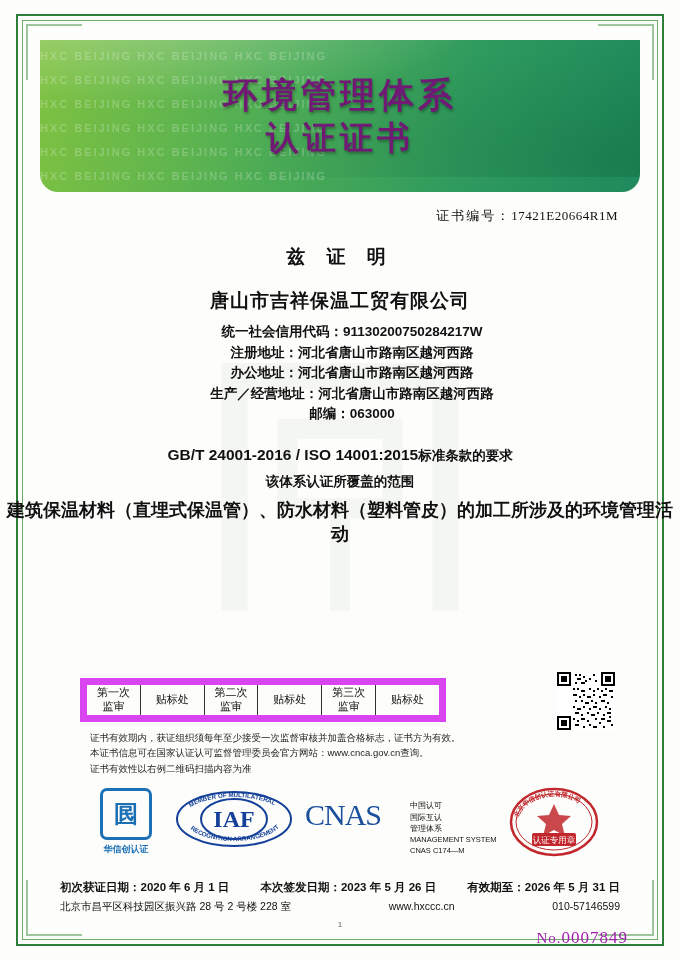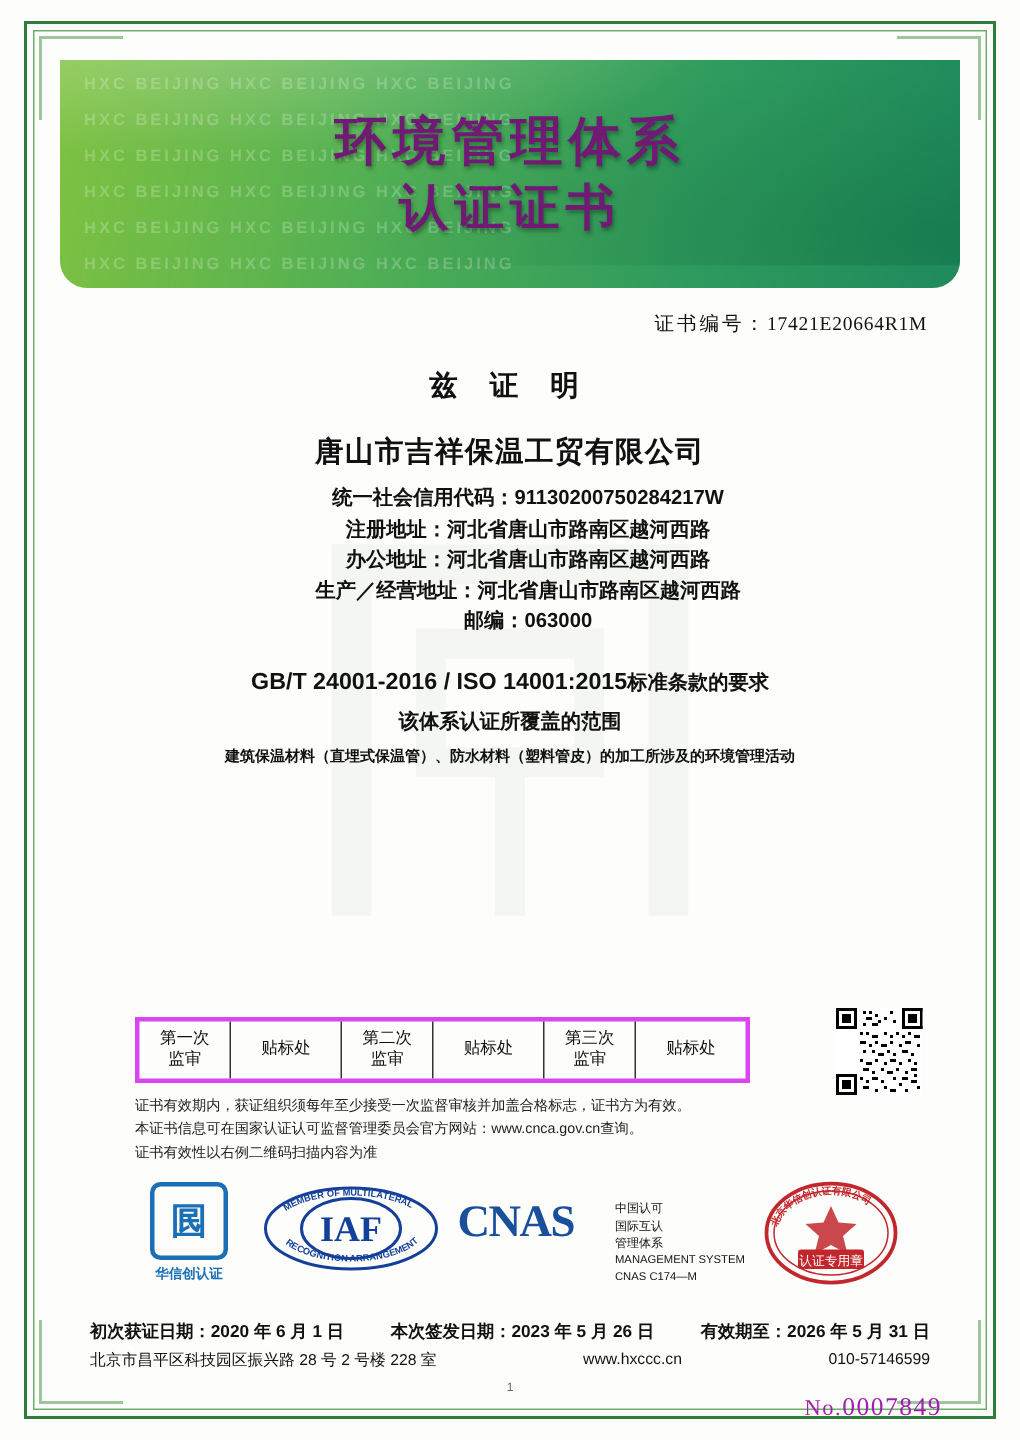--- a/index.html
+++ b/index.html
@@ -55,21 +55,21 @@
   .banner-wave{
     position:absolute;left:-10%;top:-40%;width:130%;height:130%;
     background:radial-gradient(ellipse at 20% 10%,rgba(255,255,255,.35) 0%,rgba(255,255,255,0) 42%),
                radial-gradient(ellipse at 85% 90%,rgba(0,80,40,.25) 0%,rgba(0,0,0,0) 45%);
   }
   .banner-ghost{
     position:absolute;inset:0;
     display:flex;flex-direction:column;justify-content:space-around;
     color:rgba(255,255,255,.22);
     font-size:11px;letter-spacing:2px;font-weight:bold;
-    padding:4px 16px;
+    padding:4px 0;
     pointer-events:none;
   }
   .banner-ghost span{white-space:nowrap;}
   .banner-title{
     position:absolute;inset:0;
     display:flex;flex-direction:column;align-items:center;justify-content:center;
     color:#701a75;
     font-family:"DejaVu Sans","Liberation Sans",sans-serif;
     font-weight:bold;
     text-shadow:1px 2px 3px rgba(0,0,0,.35);
@@ -98,26 +98,26 @@
     font-size:13.5px;line-height:1.52;font-weight:bold;padding-left:24px;
   }
   .info .row{white-space:nowrap;}
   .std-block{
     position:absolute;left:0;right:0;top:446px;text-align:center;
   }
   .std-block .sub{font-size:13.5px;font-weight:bold;margin-bottom:8px;}
   .std-block .std{font-size:15.5px;font-weight:bold;margin-bottom:8px;}
   .std-block .std .tail{font-size:13.5px;}
   .std-block .scope-lbl{font-size:13.5px;font-weight:bold;margin-bottom:7px;}
-  .std-block .scope{font-size:10px;font-weight:bold;}
+  .std-block .scope{font-size:18px;font-weight:bold;}
 
   
   .surv{
-    position:absolute;left:90px;top:678px;width:410px;height:44px;
-    border:3px solid #d946ef;border-collapse:collapse;
+    position:absolute;left:80px;top:678px;width:366px;height:44px;
+    border:7px solid #d946ef;border-collapse:collapse;
   }
   table.surv{border-spacing:0;}
   table.surv td{
     border:1px solid #333;
     font-size:11px;text-align:center;vertical-align:middle;
     line-height:1.25;
   }
   td.lab{width:62px;}
   td.slot{width:75px;}
 
@@ -140,21 +140,21 @@
   .hx .sq{
     width:46px;height:46px;margin:0 auto;
     border:3px solid #1a6fb5;border-radius:7px;
     color:#1a6fb5;font-size:24px;font-weight:bold;
     display:flex;align-items:center;justify-content:center;
   }
   .hx .cap{font-size:9px;color:#1a6fb5;margin-top:3px;font-weight:bold;}
   .iaf{left:95px;top:4px;width:118px;height:58px;}
   .cnas{left:225px;top:12px;width:92px;}
   .cnas .t{
-    font-size:30px;font-weight:bold;color:#1a4f9c;letter-spacing:-1px;
+    font-size:30px;font-weight:normal;color:#1a4f9c;letter-spacing:-1px;
     font-family:"Liberation Serif","DejaVu Serif",serif;
   }
   .cnasinfo{left:330px;top:14px;width:112px;font-size:7.5px;line-height:1.45;color:#111;}
   .cnasinfo .cn{font-size:8px;}
   .seal{right:0px;top:0px;width:92px;height:72px;}
 
   
   .dates{
     position:absolute;left:60px;right:60px;top:880px;
     display:flex;justify-content:space-between;

